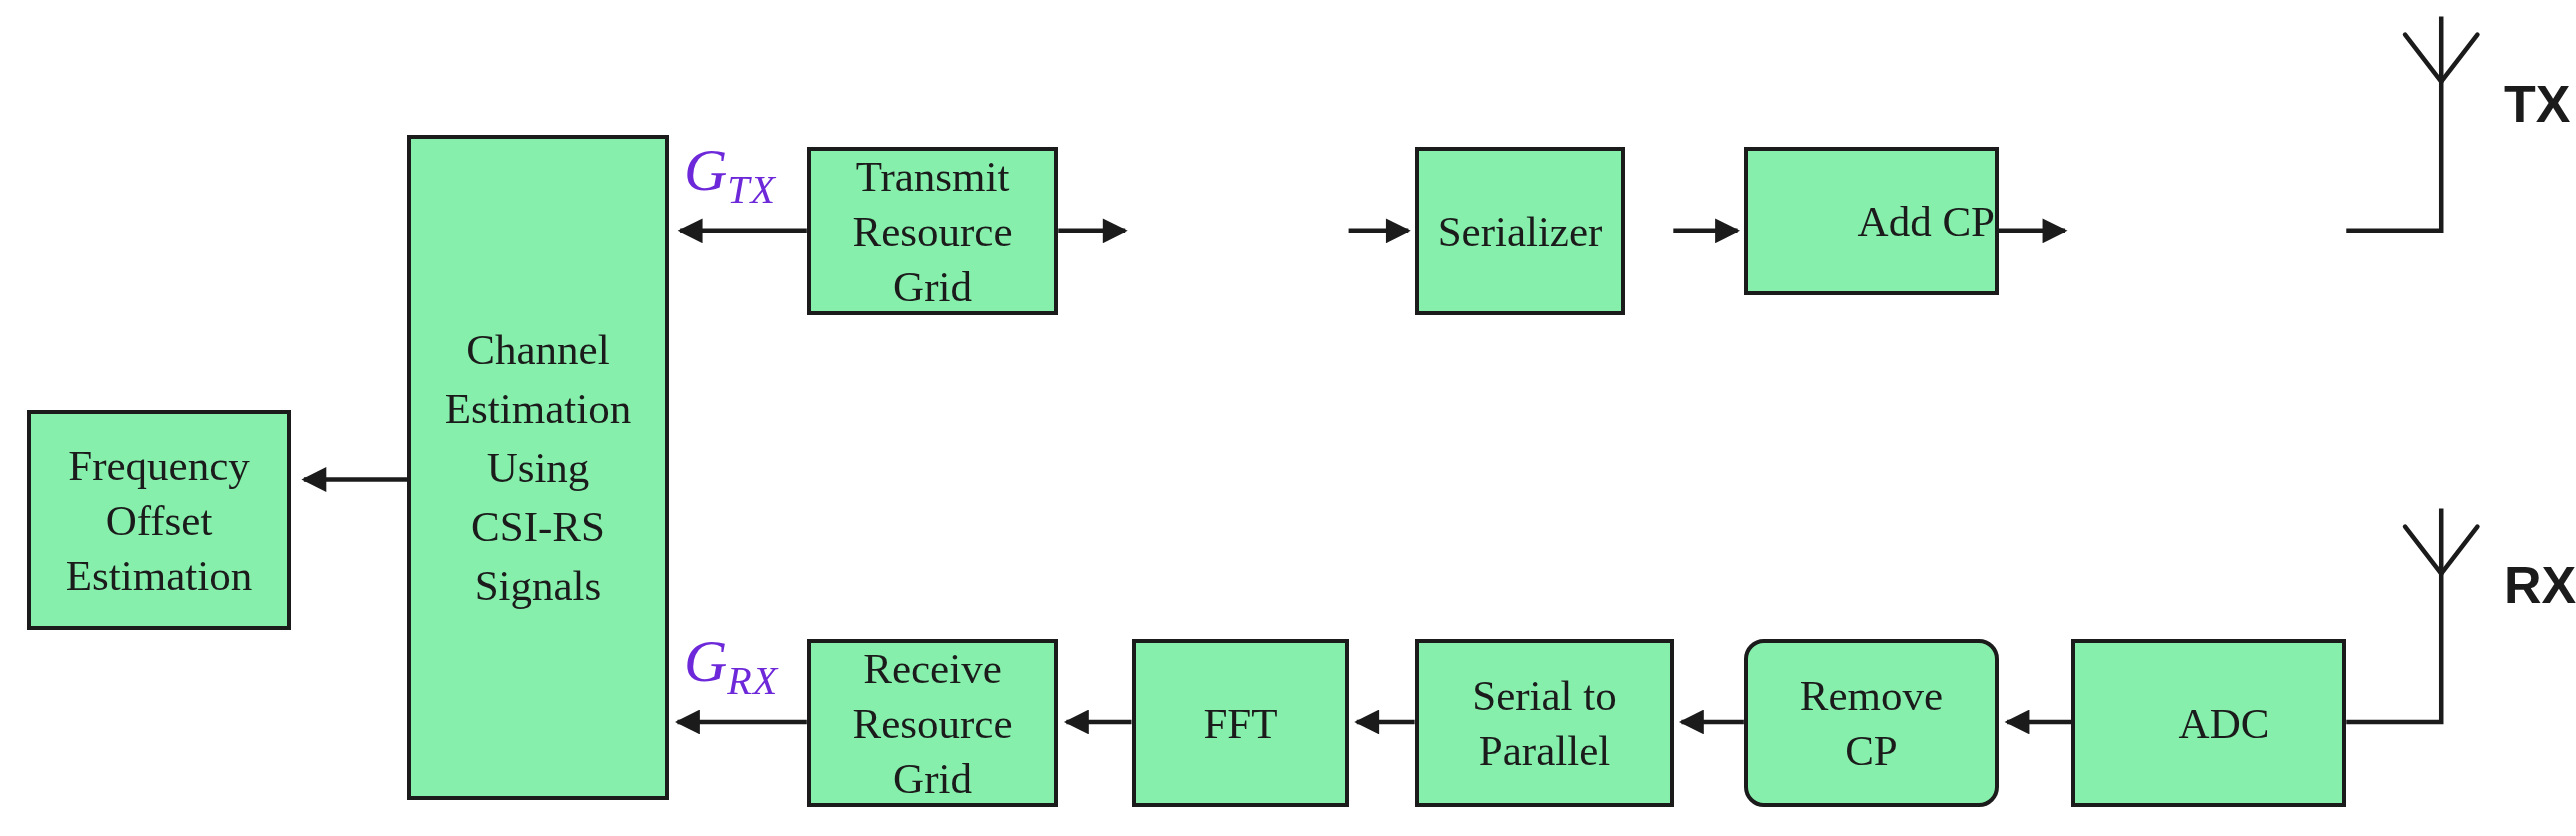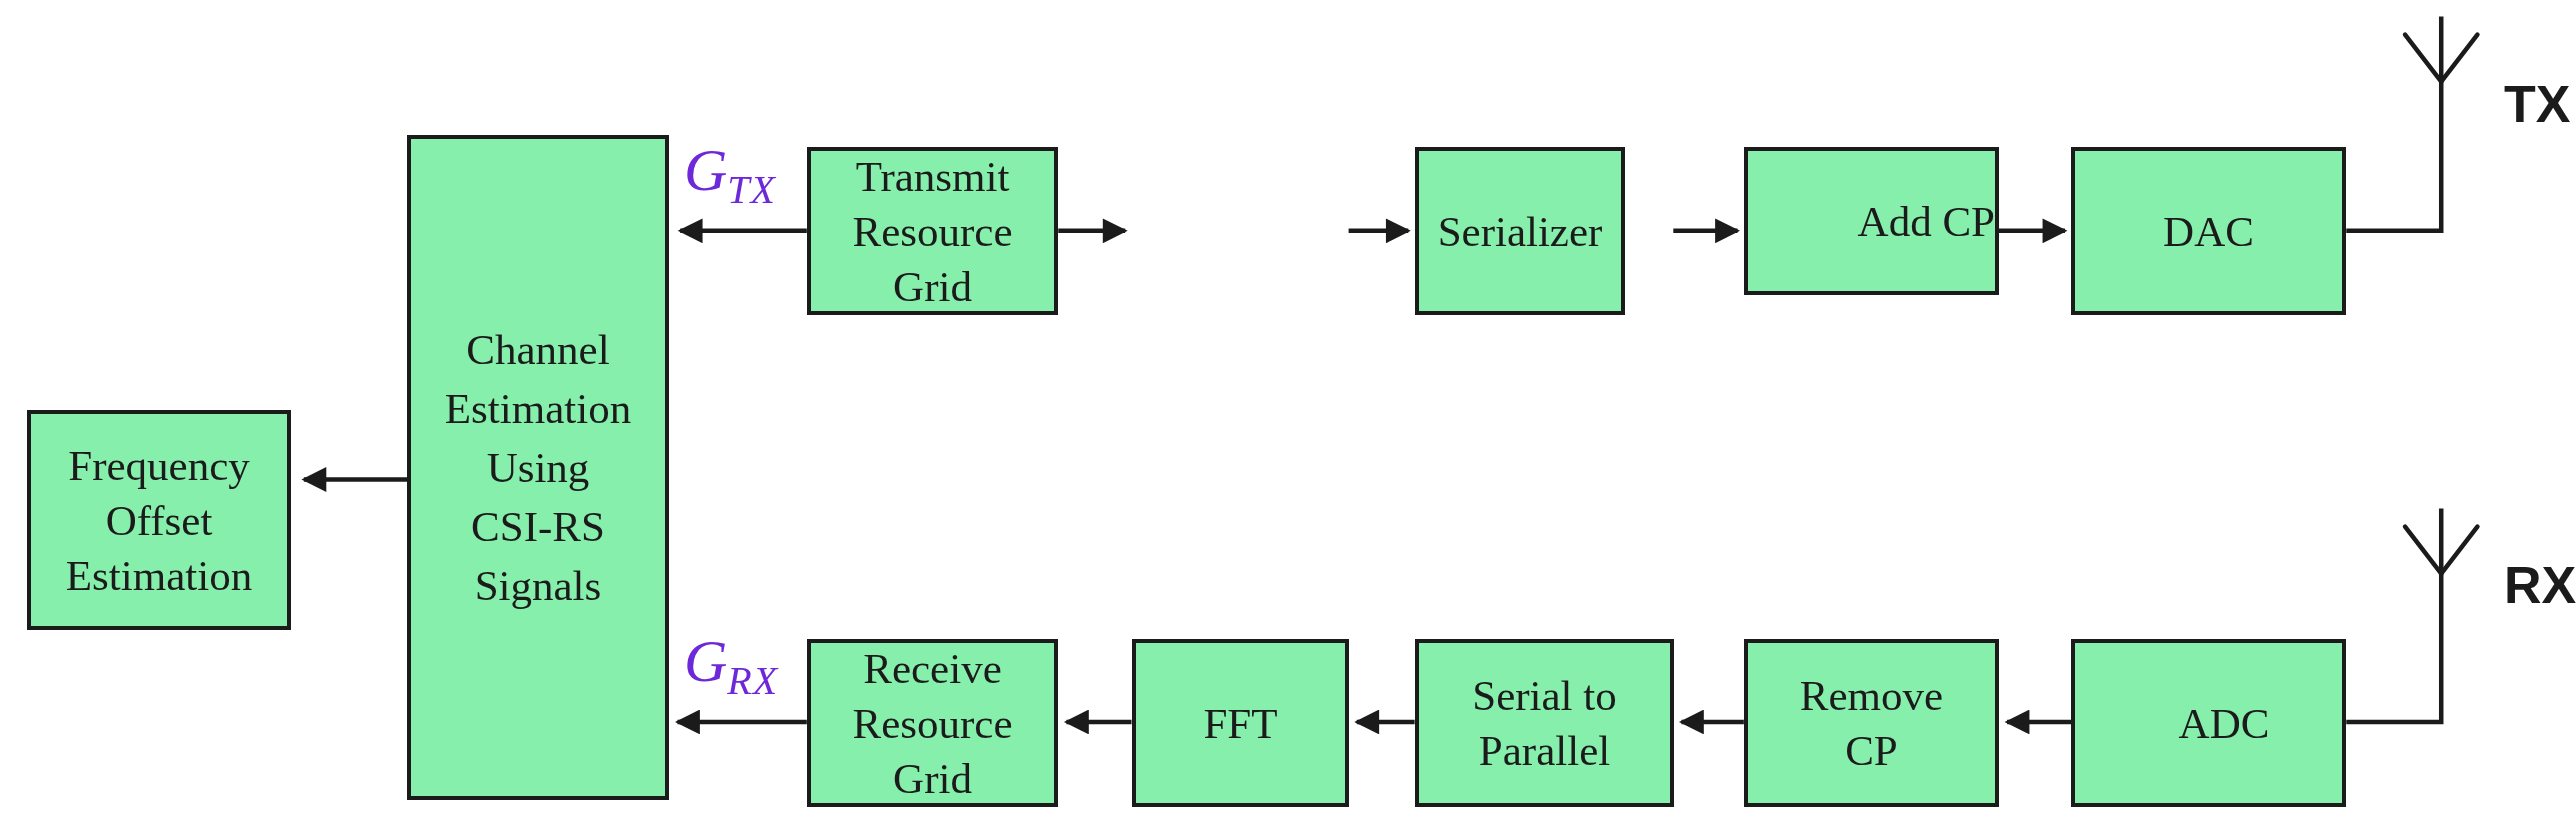--- a/index.html
+++ b/index.html
@@ -37,21 +37,21 @@
   #b-channel   { left: 407px;  top: 135px; width: 262px; height: 665px; }
   #b-channel .block-label { line-height: 59px; }
   #b-trg       { left: 807px;  top: 147px; width: 251px; height: 168px; }
   #b-ifft      { left: 1132px; top: 147px; width: 217px; height: 168px; }
   #b-ser       { left: 1415px; top: 147px; width: 210px; height: 168px; }
   #b-addcp     { left: 1744px; top: 147px; width: 255px; height: 148px; justify-content: flex-end; }
   #b-dac       { left: 2071px; top: 147px; width: 275px; height: 168px; }
   #b-rrg       { left: 807px;  top: 639px; width: 251px; height: 168px; }
   #b-fft       { left: 1132px; top: 639px; width: 217px; height: 168px; }
   #b-s2p       { left: 1415px; top: 639px; width: 259px; height: 168px; }
-  #b-remcp     { left: 1744px; top: 639px; width: 255px; height: 168px; }
+  #b-remcp     { left: 1744px; top: 639px; width: 255px; height: 168px; border-radius: 20px; }
   #b-adc       { left: 2071px; top: 639px; width: 275px; height: 168px; padding-left: 31px; }
 
   svg.wires {
     position: absolute;
     left: 0; top: 0;
     width: 2576px;
     height: 837px;
   }
 
   .gain-label {
@@ -150,23 +150,20 @@
 
 
   <div class="block" id="b-ser">
     <div class="block-label">Serializer</div>
   </div>
 
   <div class="block" id="b-addcp">
     <div class="block-label">Add CP</div>
   </div>
 
-  <div class="block" id="b-dac">
-    <div class="block-label">DAC</div>
-  </div>
 
   <div class="block" id="b-rrg">
     <div class="block-label">Receive
 Resource
 Grid</div>
   </div>
 
   <div class="block" id="b-fft">
     <div class="block-label">FFT</div>
   </div>

